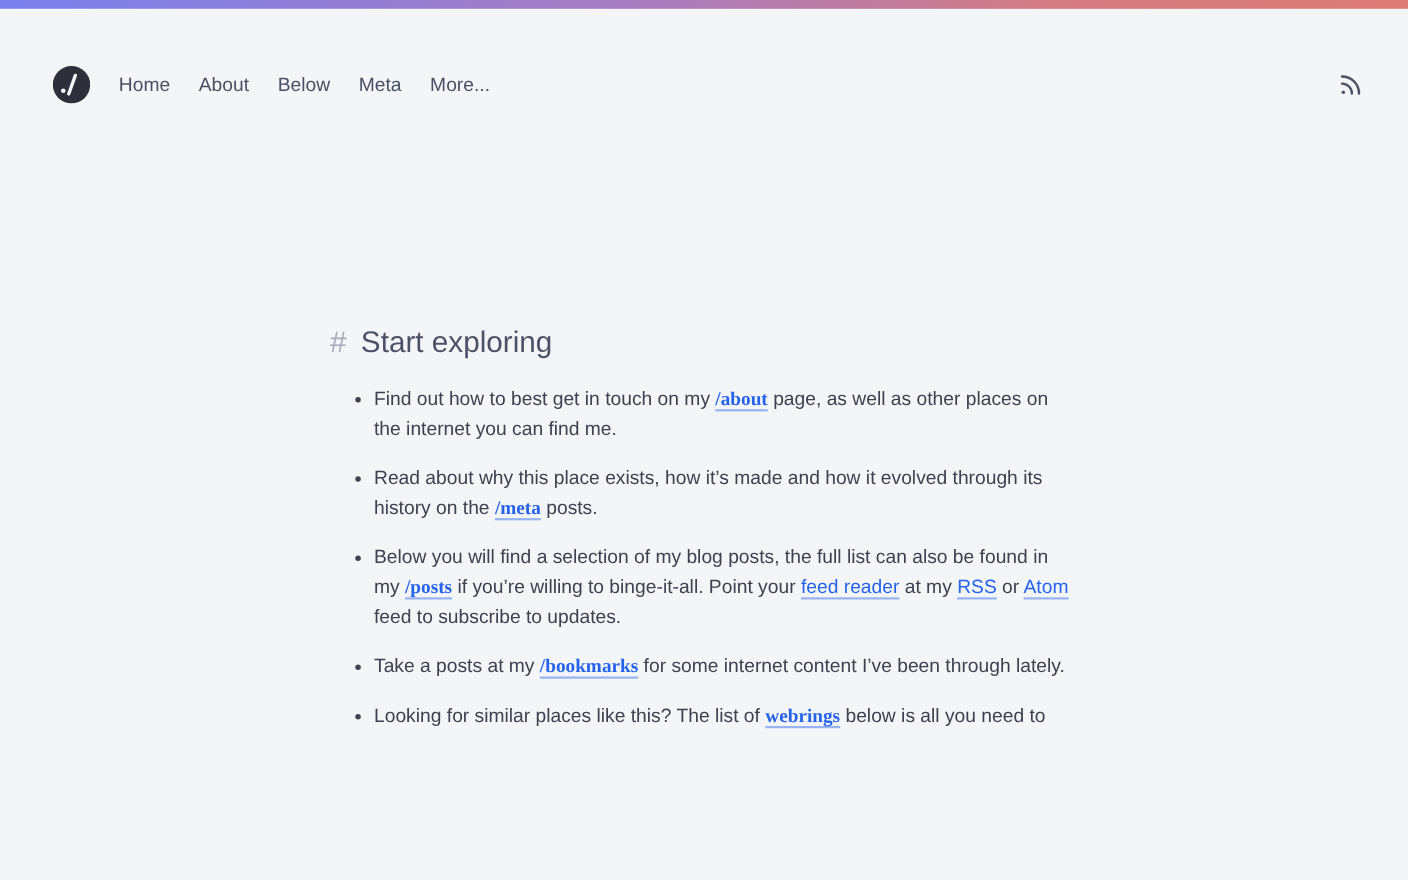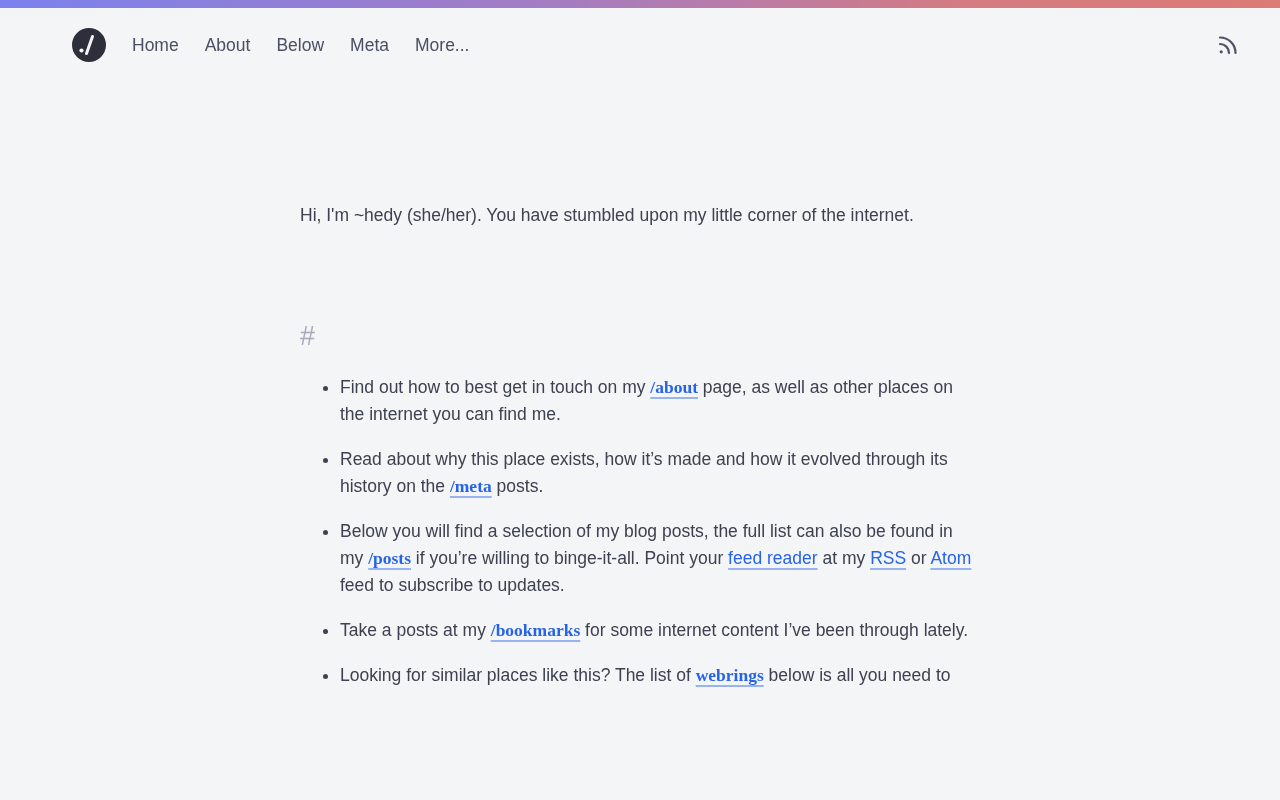--- a/index.html
+++ b/index.html
@@ -10,21 +10,22 @@
     color: #3d4150;
   }
   .gradient-bar {
     height: 8px;
     width: 100%;
     background: linear-gradient(to right, #7b81ee 0%, #a67cc0 45%, #d47b82 75%, #dd7b75 100%);
   }
   .site-header {
     display: flex;
     align-items: center;
-    padding: 20px 40px 14px 72px;
+    padding: 20px 40px 14px 48px;
+    margin-top: 32px;
   }
   .logo {
     width: 34px;
     height: 34px;
     margin-right: 26px;
     cursor: pointer;
     display: block;
   }
   .nav { display: flex; align-items: center; gap: 26px; }
   .nav a {
@@ -112,24 +113,24 @@
   <a class="rss-link">
     <svg width="24" height="24" viewBox="0 0 24 24" fill="none" stroke="#4e5266" stroke-width="2.2" stroke-linecap="round">
       <path d="M4 11 A 9 9 0 0 1 13 20"></path>
       <path d="M4 4.5 A 15.5 15.5 0 0 1 19.5 20"></path>
       <circle cx="5.2" cy="18.8" r="1.6" fill="#4e5266" stroke="none"></circle>
     </svg>
   </a>
 </header>
 
 <main>
-  <p class="intro">Hi, I'm ~hedy (she/her). You have stumbled upon my little corner of the internet.</p>
 
   <h2 class="section-heading">
     <span class="hash">#</span>
+    <span>Start exploring</span>
   </h2>
 
 
   <ul class="explore-list">
     <li><span>Find out how to best get in touch on my </span><a class="inline-link bold" href="#">/about</a><span> page, as well as other places on the internet you can find me.</span></li>
     <li><span>Read about why this place exists, how it’s made and how it evolved through its history on the </span><a class="inline-link bold" href="#">/meta</a><span> posts.</span></li>
     <li><span>Below you will find a selection of my blog posts, the full list can also be found in my </span><a class="inline-link bold" href="#">/posts</a><span> if you’re willing to binge-it-all. Point your </span><a class="inline-link" href="#">feed reader</a><span> at my </span><a class="inline-link" href="#">RSS</a><span> or </span><a class="inline-link" href="#">Atom</a><span> feed to subscribe to updates.</span></li>
     <li><span>Take a posts at my </span><a class="inline-link bold" href="#">/bookmarks</a><span> for some internet content I’ve been through lately.</span></li>
     <li><span>Looking for similar places like this? The list of </span><a class="inline-link bold" href="#">webrings</a><span> below is all you need to</span></li>
   </ul>

